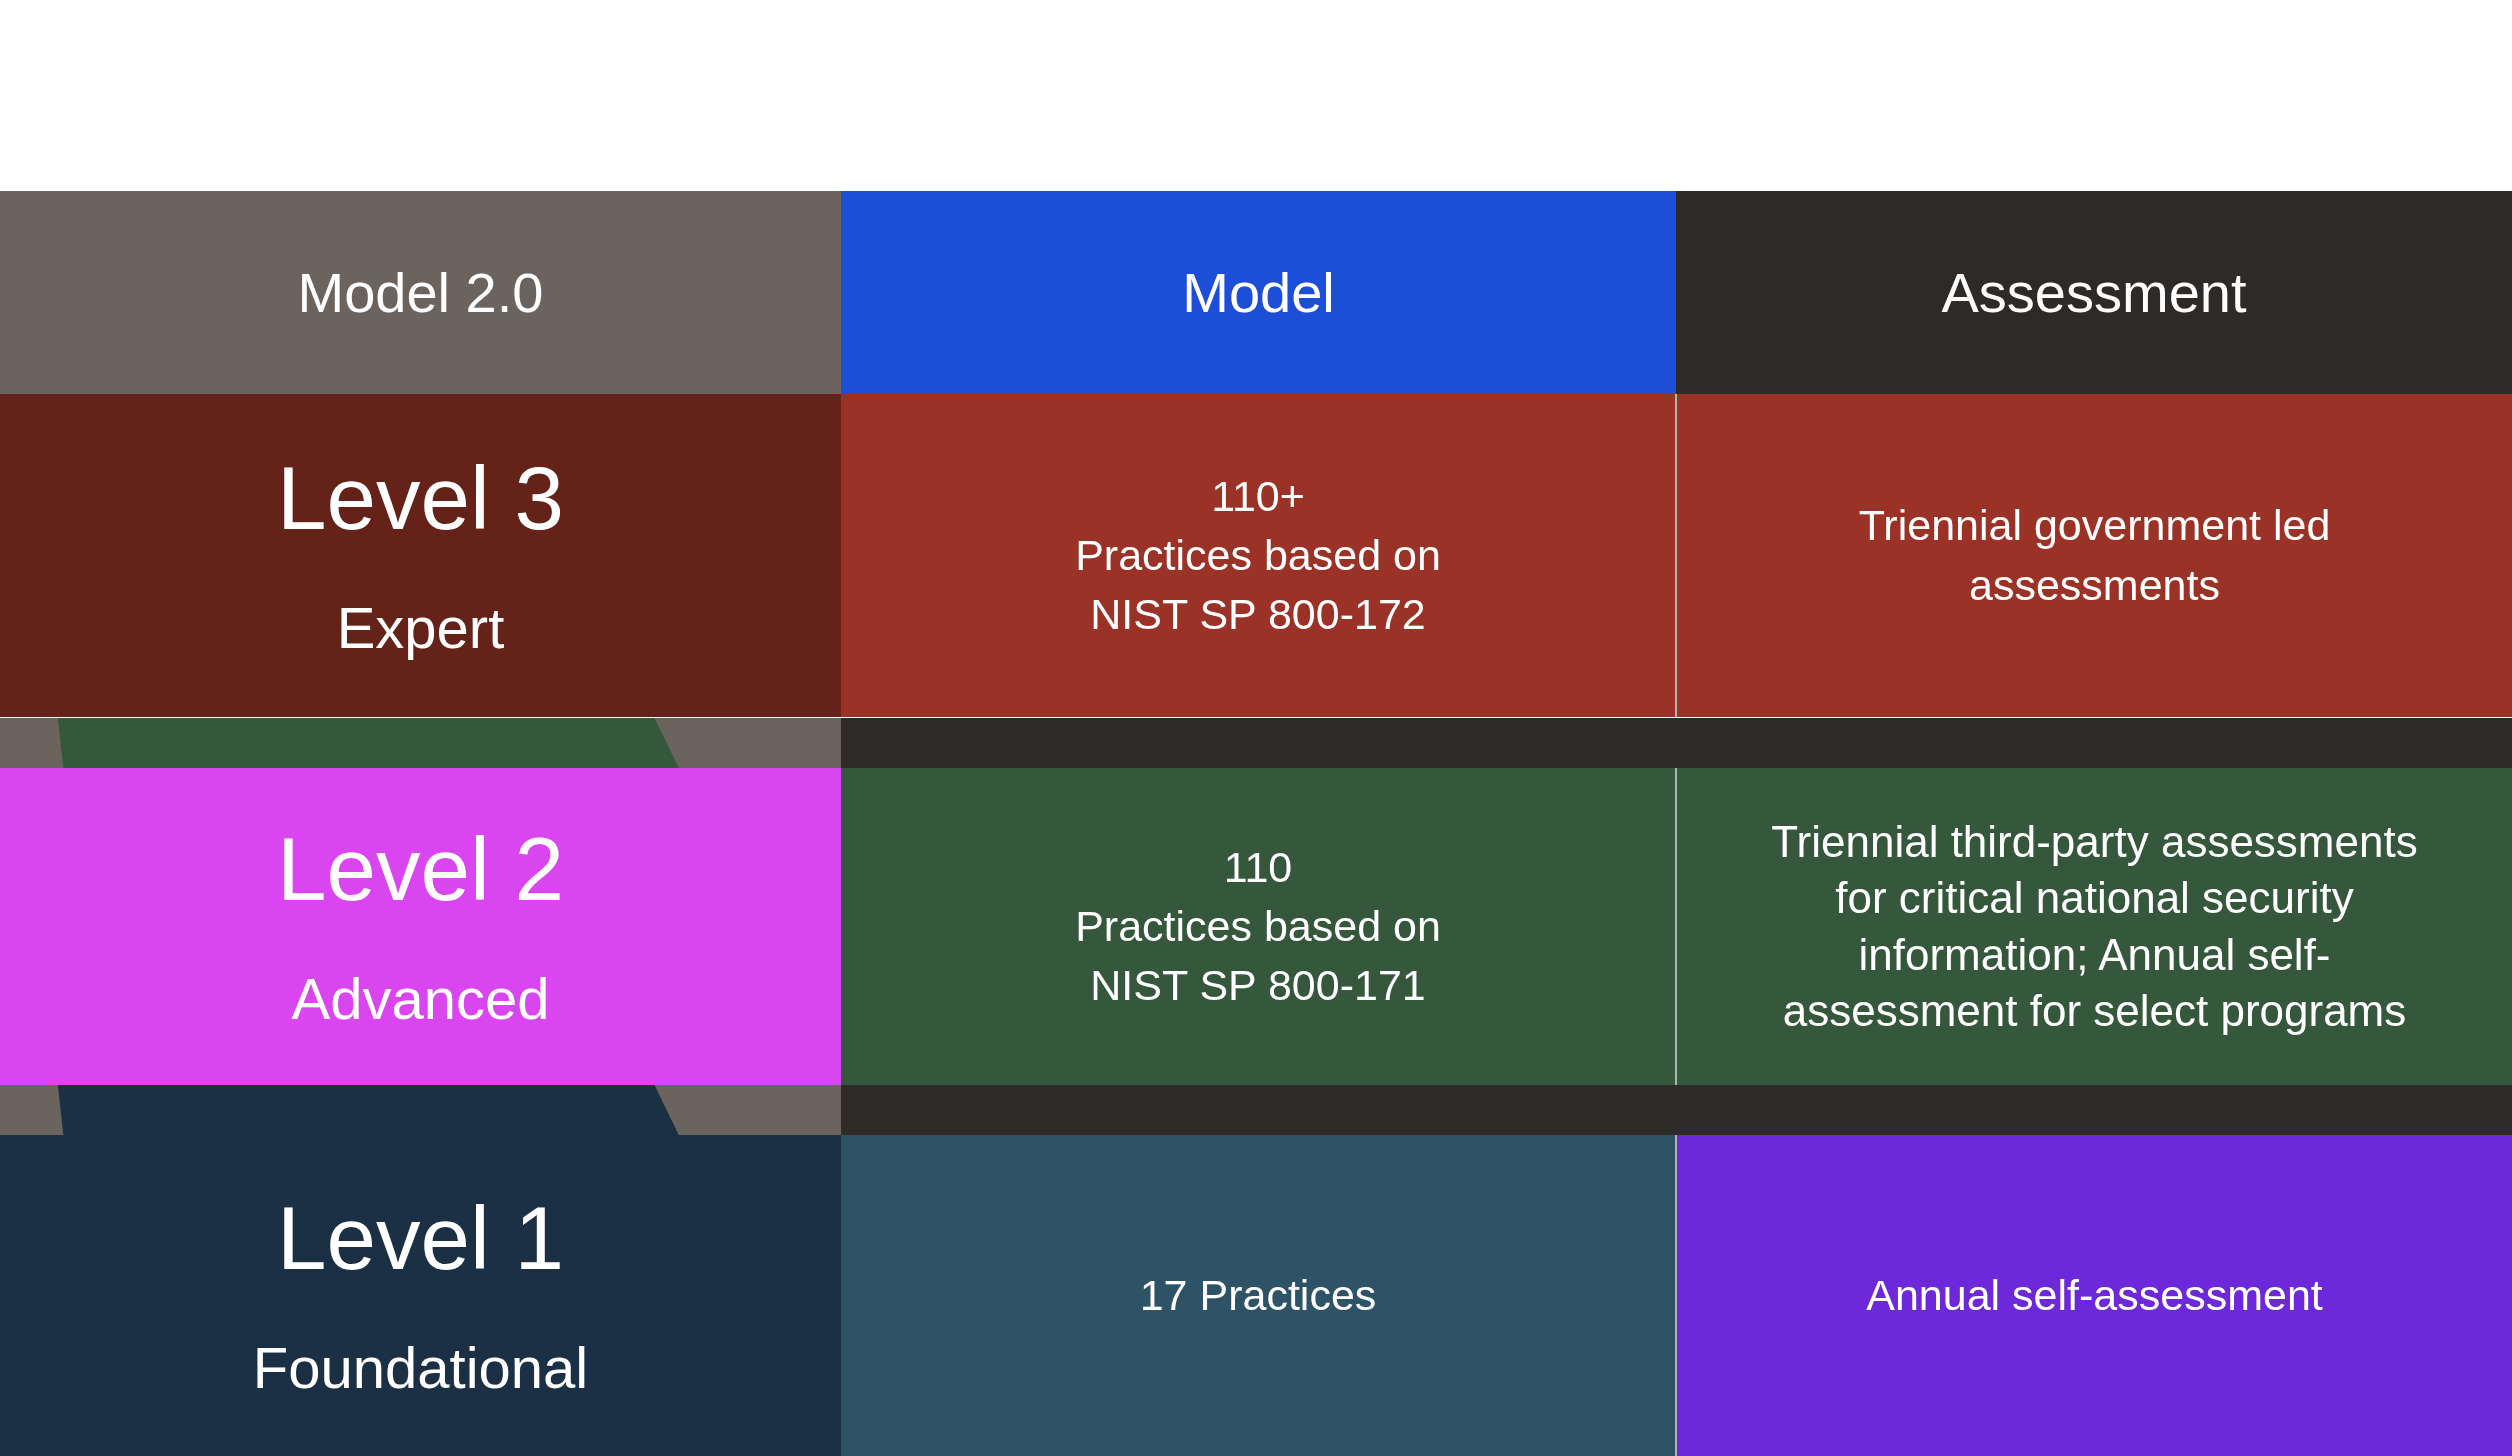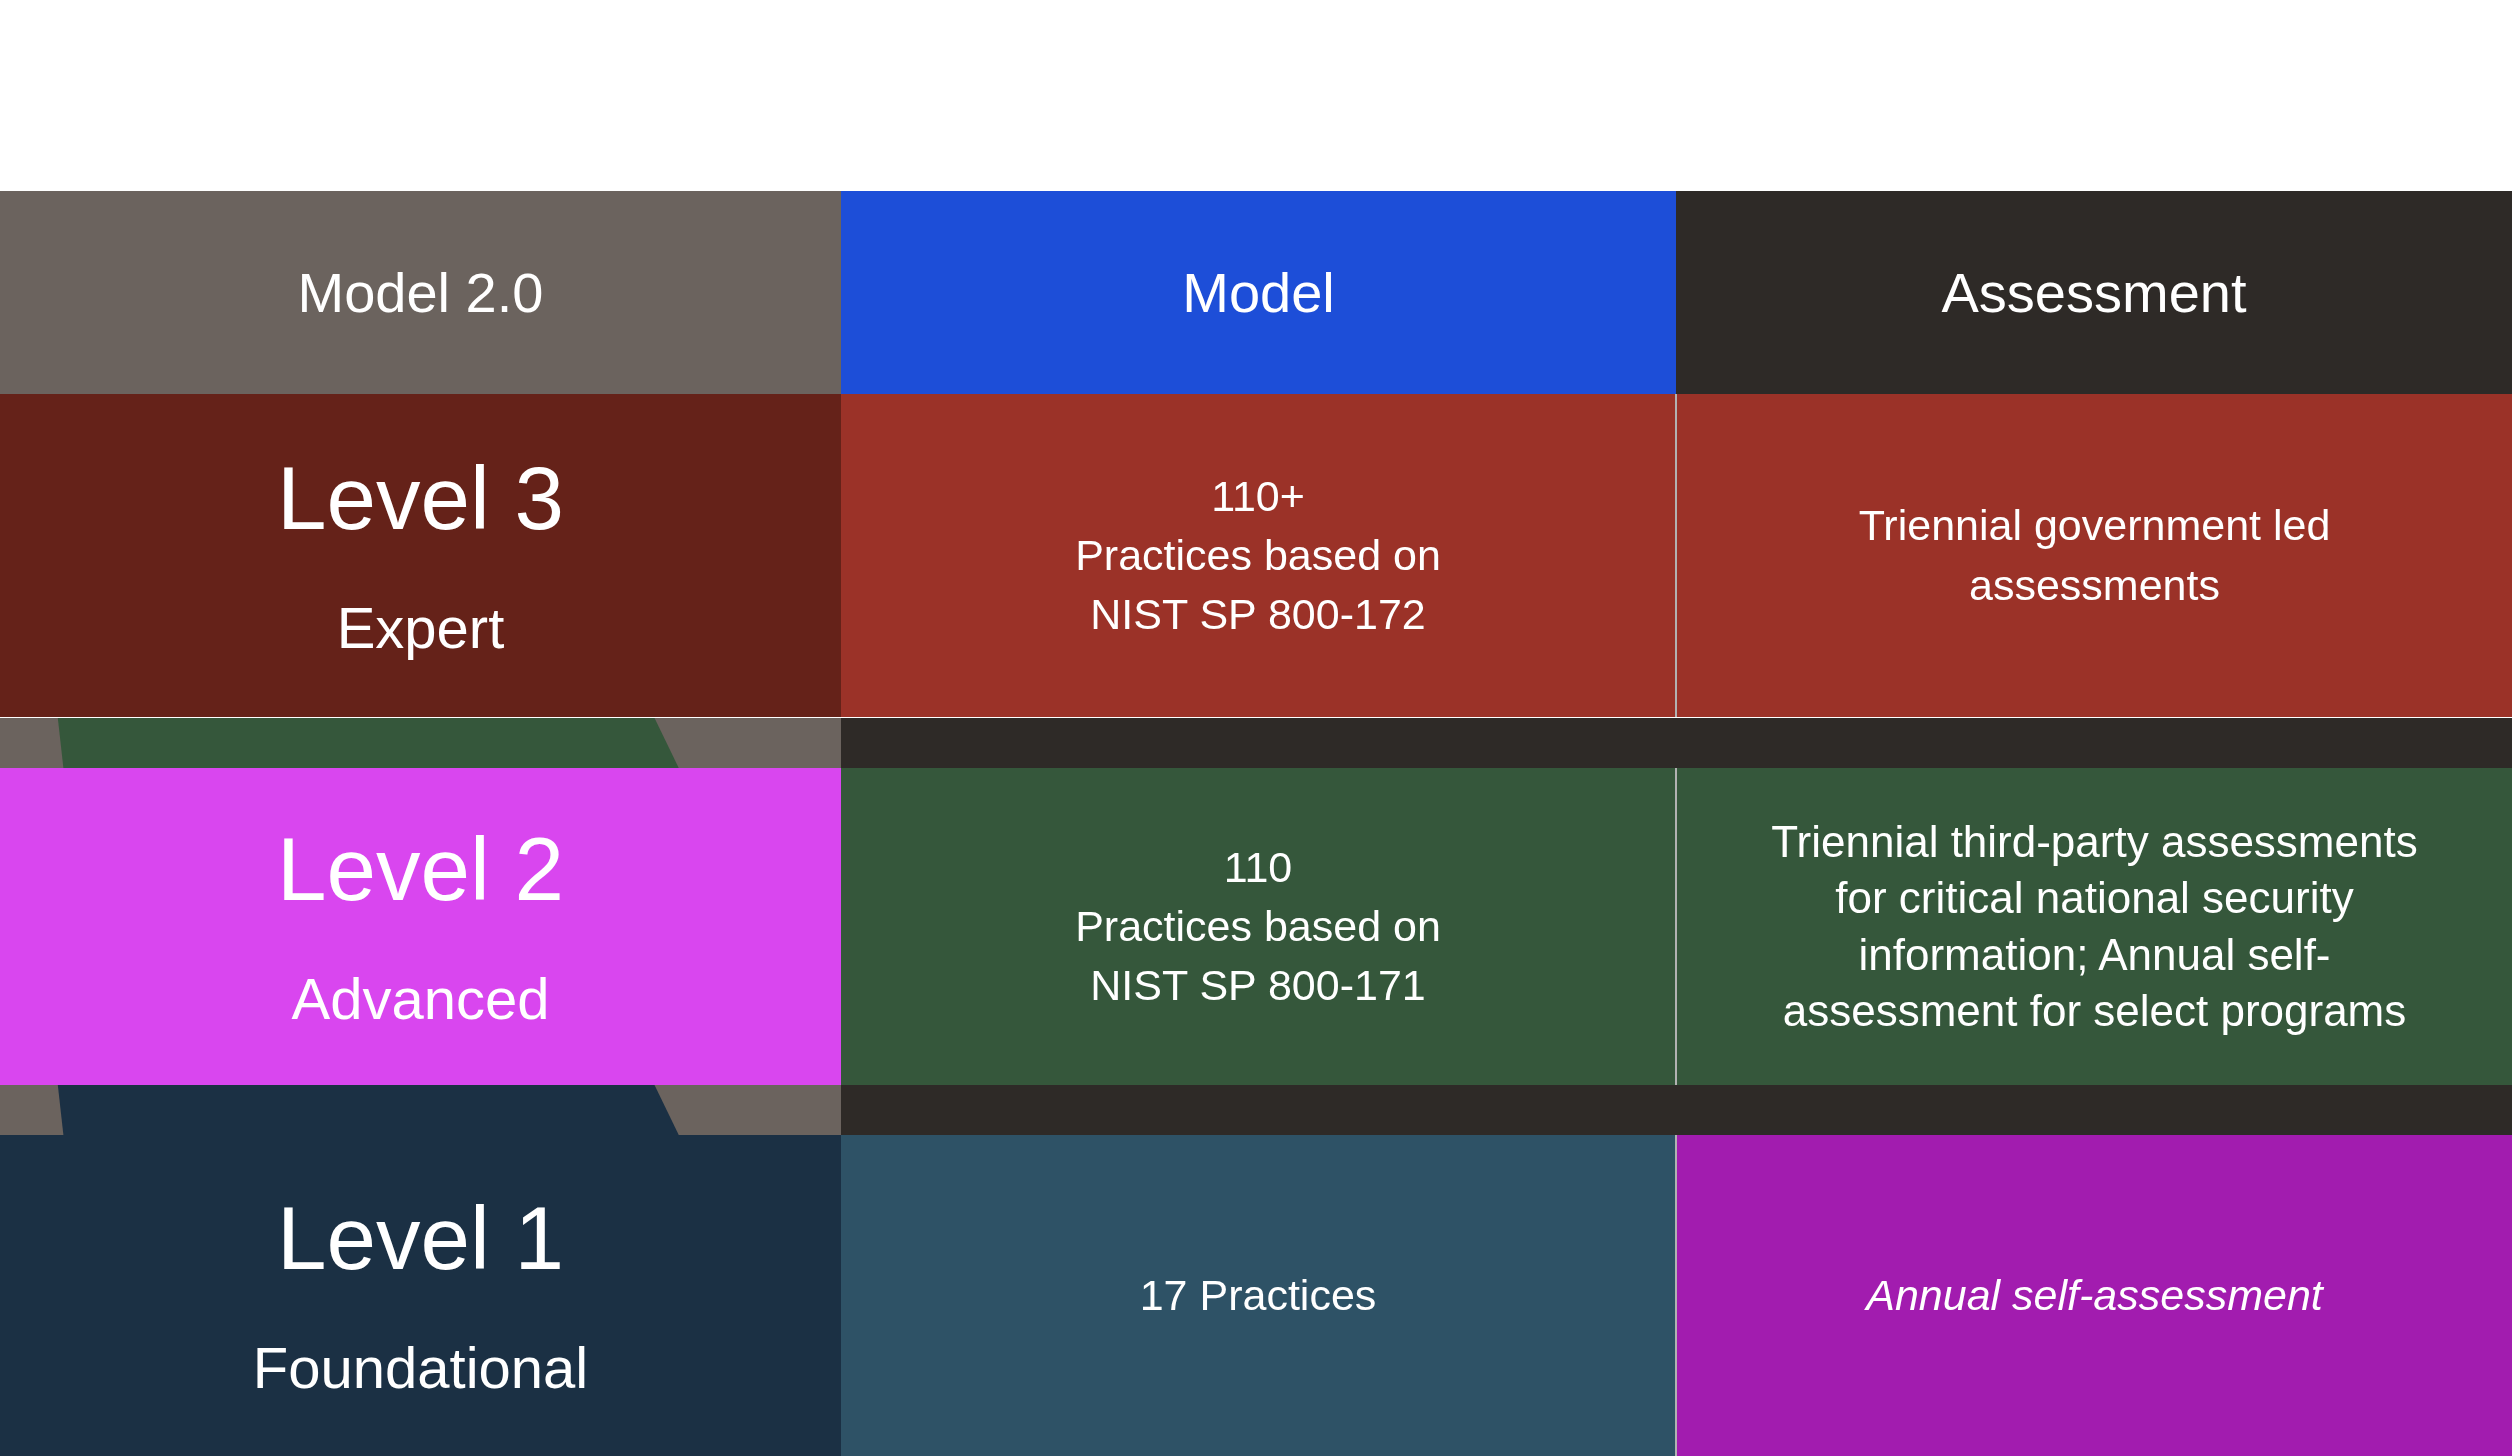--- a/index.html
+++ b/index.html
@@ -250,19 +250,19 @@
 
   <div class="level-row" style="top:1135px; height:321px;">
     <div class="lvl-left" style="background:#1B3044;">
       <div class="lvl-title" style="margin-bottom:56px;">Level 1</div>
       <div class="lvl-sub">Foundational</div>
     </div>
     <div class="lvl-mid" style="background:#2E5266;">
       <div class="cell-text">17 Practices</div>
     </div>
     <div class="divider-v"></div>
-    <div class="lvl-right" style="background:#a21caf;font-style:italic;">
+    <div class="lvl-right" style="background:#6d28d9;">
       <div class="cell-text">Annual self-assessment</div>
     </div>
   </div>
 
 </div>
 
 
 </body></html>

